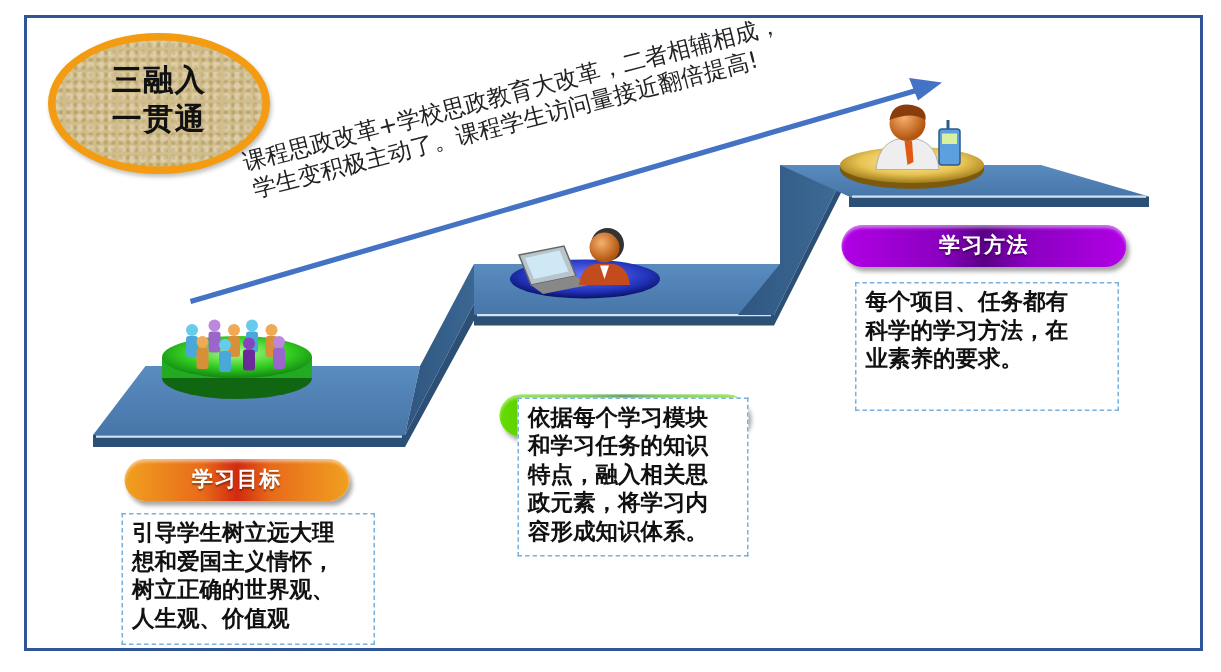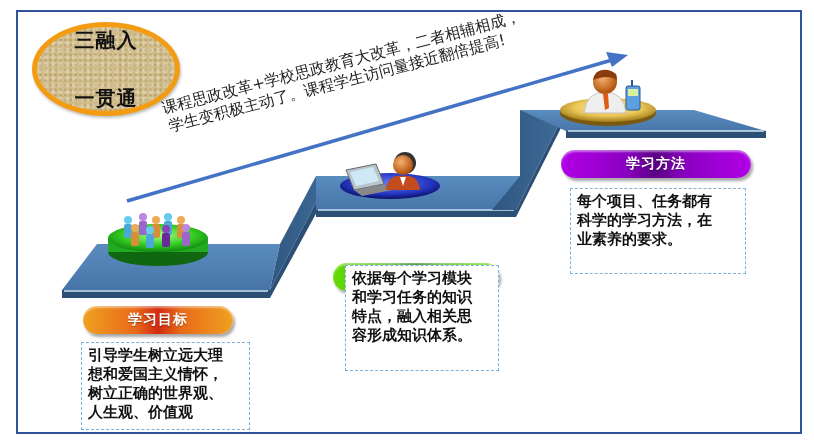--- a/index.html
+++ b/index.html
@@ -39,22 +39,23 @@
       border-radius: 50%;
       border: 5px solid #f39c12;
       box-sizing: border-box;
       background:
         radial-gradient(circle at 30% 30%, rgba(255,255,255,0.25) 0 2px, transparent 3px) 0 0/7px 7px,
         radial-gradient(circle at 70% 60%, rgba(120,95,40,0.25) 0 1px, transparent 2px) 0 0/5px 5px,
         #d1bd8a;
       display: flex;
       flex-direction: column;
       align-items: center;
-      justify-content: space-between;
+      justify-content: center;
       box-shadow: 1px 2px 3px rgba(0,0,0,0.25);
+      font-family: Liberation Mono, monospace;
     }
     .badge span {
       font-size: 20px;
       font-weight: bold;
       color: #111;
       line-height: 26px;
       letter-spacing: 1px;
     }
     .slogan {
       position: absolute;
@@ -245,20 +246,21 @@
   <div>想和爱国主义情怀，</div>
   <div>树立正确的世界观、</div>
   <div>人生观、价值观</div>
 </div>
 
 <div class="pill pill-content">学习内容</div>
 <div class="note note-content">
   <div>依据每个学习模块</div>
   <div>和学习任务的知识</div>
   <div>特点，融入相关思</div>
+  <div>政元素，将学习内</div>
   <div>容形成知识体系。</div>
 </div>
 
 <div class="pill pill-method">学习方法</div>
 <div class="note note-method">
   <div>每个项目、任务都有</div>
   <div>科学的学习方法，在</div>
   <div>业素养的要求。</div>
 </div>
 

